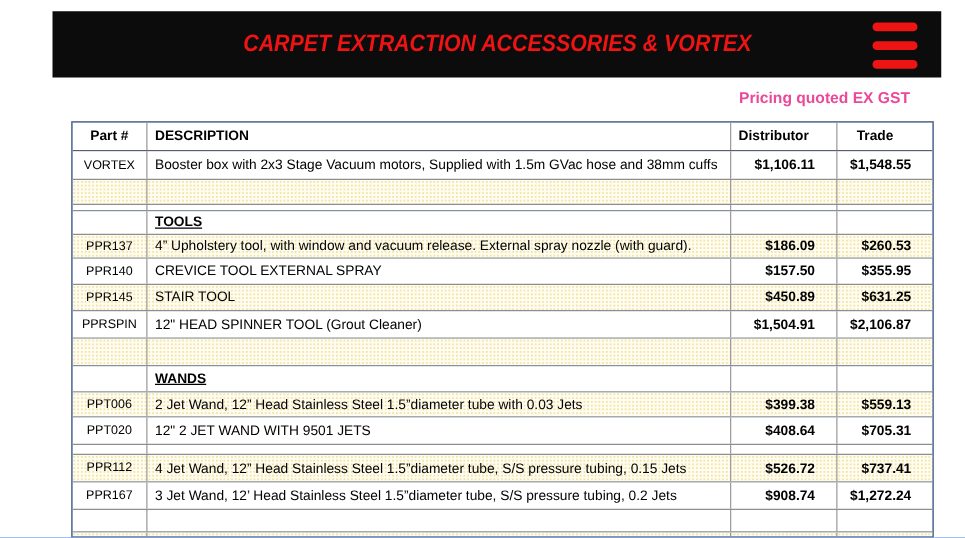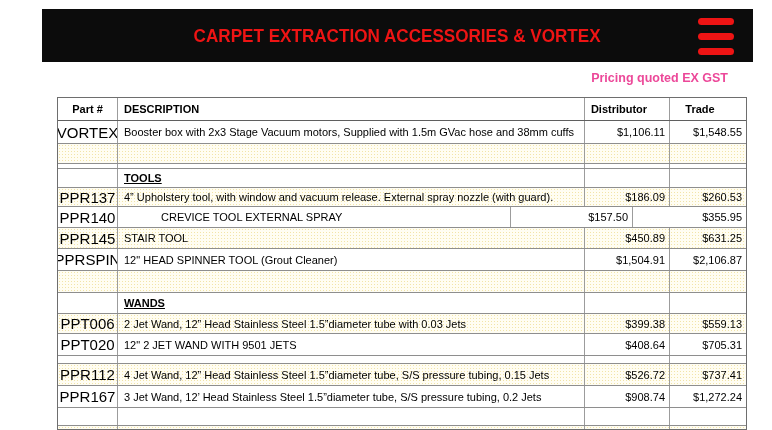--- a/index.html
+++ b/index.html
@@ -7,21 +7,21 @@
     width:772px; height:430px; position:relative; overflow:hidden;
     background:#ffffff;
     font-family:"Liberation Sans", sans-serif;
     color:#000;
   }
 
   
   .banner {
     position:absolute; left:42px; top:9px; width:711px; height:53px;
     background:#0c0c0c;
-    display:flex; align-items:center; justify-content:center;
+    display:flex; align-items:center; justify-content:center;font-style:italic;
   }
   .banner-title {
     color:#ee1414; font-weight:bold; font-size:19px; white-space:nowrap;
     transform:scaleX(0.9); letter-spacing:0;
   }
   .hamburger {
     position:absolute; right:19px; top:9px;
     display:flex; flex-direction:column; gap:8px; cursor:pointer;
   }
   .hamburger .bar { width:36px; height:7px; background:#ee1414; border-radius:4px; }
@@ -46,23 +46,23 @@
   .t-row.highlight {
     background-color:#fffdf2;
     background-image:radial-gradient(#f2e4a8 0.9px, transparent 1px);
     background-size:3px 3px;
   }
   .cell {
     border-right:1px solid #9c9c9c; box-sizing:border-box;
     display:flex; align-items:center; overflow:hidden; white-space:nowrap;
   }
   .cell:last-child { border-right:none; }
-  .cell.part  { justify-content:center; font-size:15px; }
+  .cell.part  { justify-content:center; font-size:10px; }
   .cell.desc  { padding-left:6px; font-size:11px; }
-  .cell.price { justify-content:flex-end; padding-right:4px; font-size:11px; font-weight:normal; }
+  .cell.price { justify-content:flex-end; padding-right:17px; font-size:11px; font-weight:bold; }
   .t-row.header { height:23px; border-bottom:1px solid #5f5f5f; }
   .t-row.header .cell { font-weight:bold; font-size:11px; }
   .t-row.header .price { justify-content:center; padding-right:16px; }
   .section-label { font-weight:bold; font-size:11px; text-decoration:underline; }
 </style>
 </head>
 <body>
 
 <div class="banner">
   <span class="banner-title">CARPET EXTRACTION ACCESSORIES &amp; VORTEX</span>
@@ -108,21 +108,21 @@
         </div>
         <div class="cell price"></div>
         <div class="cell price"></div>
       </div>
       <div class="t-row highlight" style="height: 19px;">
         <div class="cell part">PPR137</div>
         <div class="cell desc">4” Upholstery tool, with window and vacuum release. External spray nozzle (with guard).</div>
         <div class="cell price">$186.09</div>
         <div class="cell price">$260.53</div>
       </div>
-      <div class="t-row" style="height: 21px; gap: 37px;">
+      <div class="t-row" style="height: 21px;">
         <div class="cell part">PPR140</div>
         <div class="cell desc">CREVICE TOOL EXTERNAL SPRAY</div>
         <div class="cell price">$157.50</div>
         <div class="cell price">$355.95</div>
       </div>
       <div class="t-row highlight" style="height: 21px;">
         <div class="cell part">PPR145</div>
         <div class="cell desc">STAIR TOOL</div>
         <div class="cell price">$450.89</div>
         <div class="cell price">$631.25</div>

